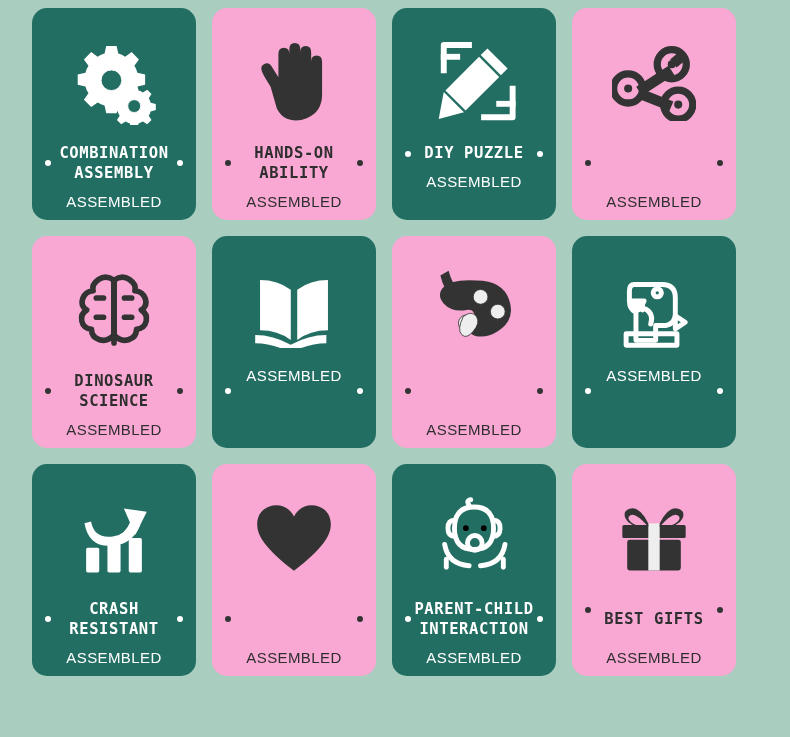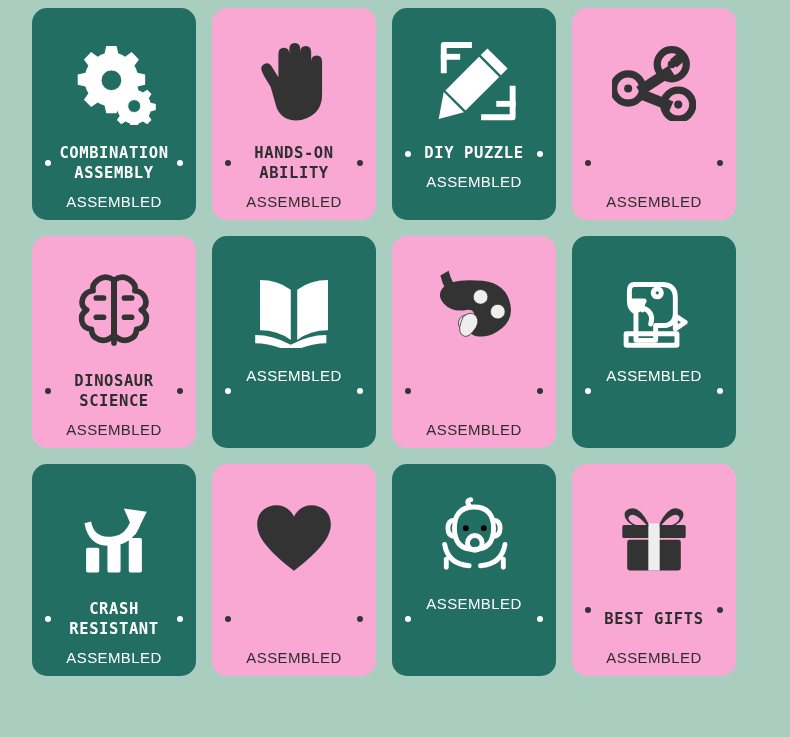--- a/index.html
+++ b/index.html
@@ -305,20 +305,22 @@
         <circle cx="44" cy="38" r="3.5" stroke="none" fill="currentColor"></circle>
         <circle cx="66" cy="38" r="3.5" stroke="none" fill="currentColor"></circle>
         <circle cx="55" cy="56" r="9"></circle>
         <path d="M18 58 q4 24 30 26"></path>
         <path d="M92 58 q-4 24-30 26"></path>
         <path d="M20 76 v10"></path>
         <path d="M90 76 v10"></path>
       </g>
     </svg>
       </div>
+      <div class="title">PARENT-CHILD
+INTERACTION</div>
       <div class="status">ASSEMBLED</div>
       <div class="dots-row" style="top: 152px;">
         <span class="dot left"></span>
         <span class="dot right"></span>
       </div>
     </div>
     <div class="card light">
       <div class="icon-wrap">
         <svg width="84" height="78" viewBox="0 0 102 96">
       <g stroke="none">

